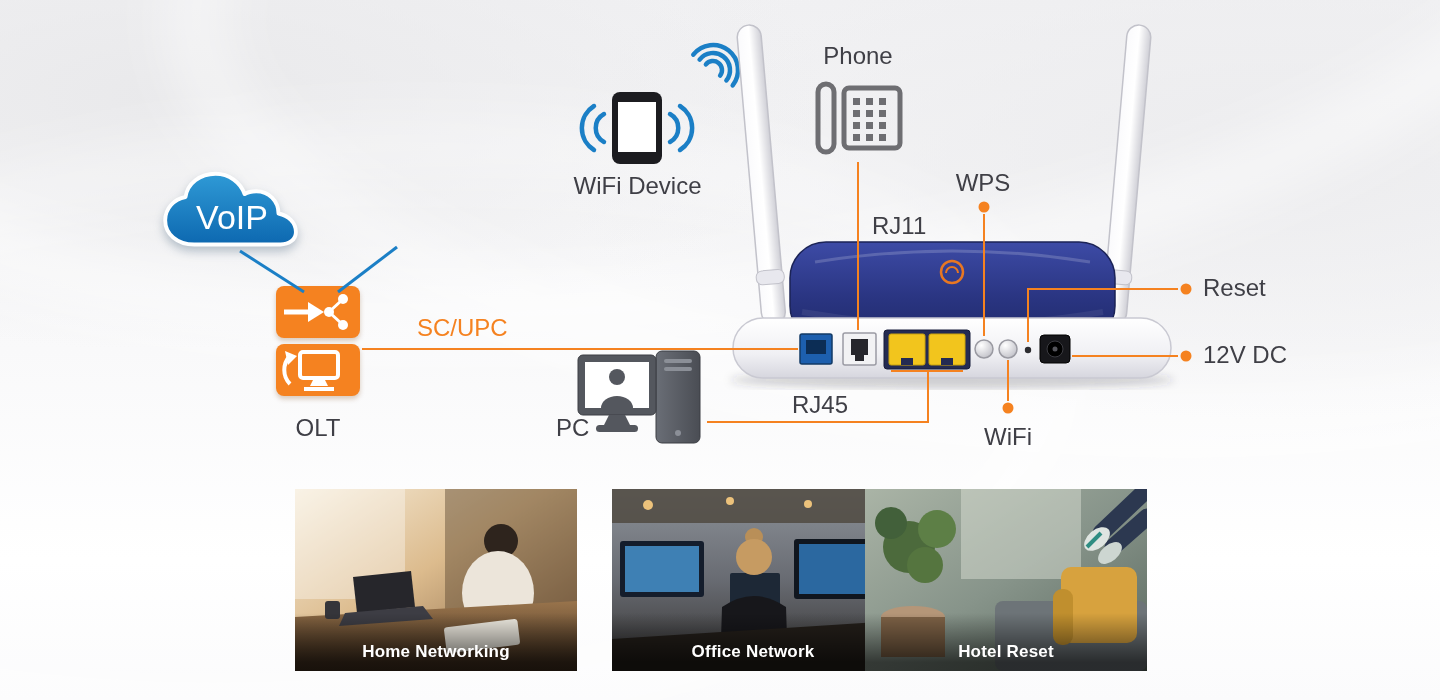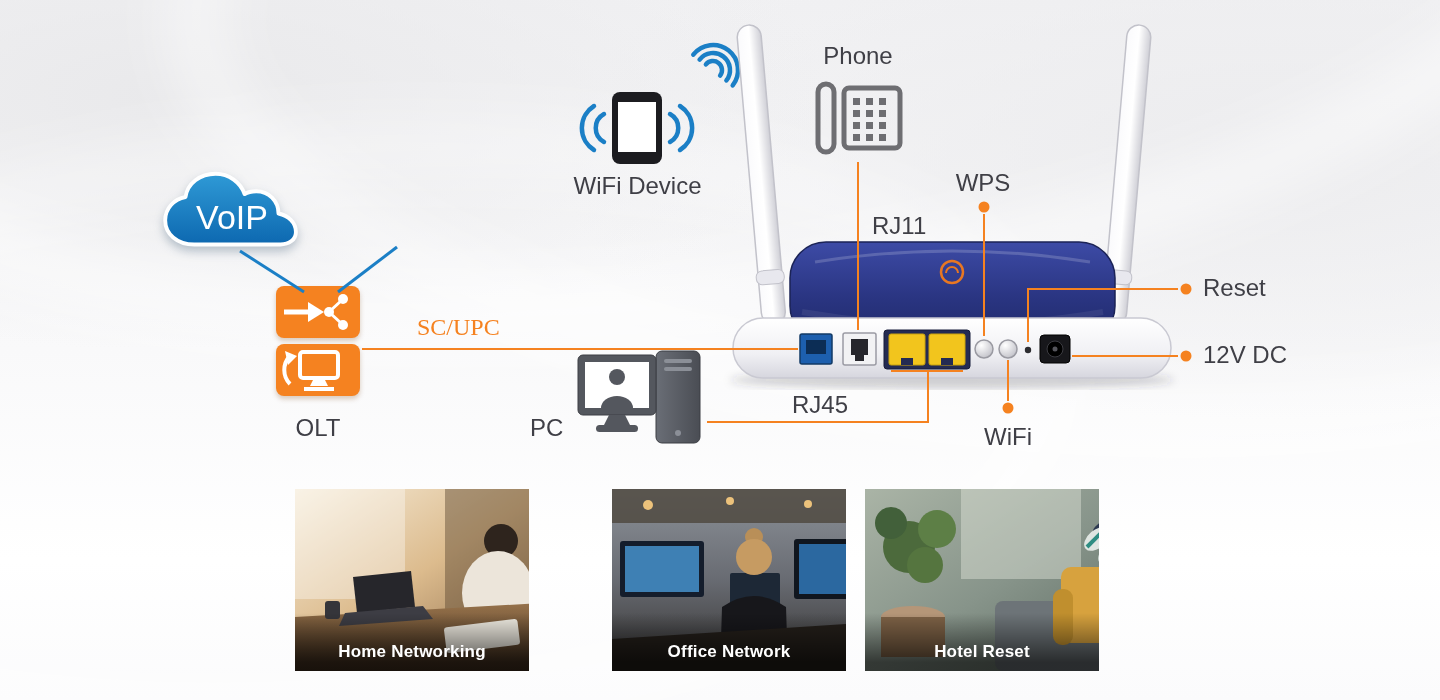--- a/index.html
+++ b/index.html
@@ -28,23 +28,23 @@
   .lbl.center{text-align:center;}
   .lbl.orange{color:var(--accent);}
   .lbl-phone{left:808px;top:42px;width:100px;}
   .lbl-wifidev{left:550px;top:172px;width:175px;}
   .lbl-rj11{left:872px;top:212px;}
   .lbl-wps{left:952px;top:169px;width:62px;}
   .lbl-reset{left:1203px;top:274px;}
   .lbl-dc{left:1203px;top:341px;}
   .lbl-wifi{left:978px;top:423px;width:60px;}
   .lbl-rj45{left:792px;top:391px;}
-  .lbl-pc{left:530px;top:414px;}
+  .lbl-pc{left:556px;top:414px;}
   .lbl-olt{left:286px;top:414px;width:64px;}
-  .lbl-scupc{left:417px;top:314px;font-family:Liberation Serif, serif;}
+  .lbl-scupc{left:417px;top:314px;}
 
   
   .cloud{position:absolute;z-index:10;}
   .cloud svg{display:block;filter:drop-shadow(0 5px 5px rgba(25,60,95,.28));}
   .cloud span{position:absolute;left:50%;top:50%;transform:translate(-50%,-38%);color:#ffffff;font-size:34px;}
   .cloud-voip{left:158px;top:167px;width:148px;height:92px;}
   .cloud-internet{left:330px;top:171px;width:150px;height:92px;}
 
   
   .olt{position:absolute;left:276px;top:286px;width:84px;z-index:10;display:flex;flex-direction:column;gap:6px;}
@@ -53,21 +53,21 @@
   
   .wifidev{position:absolute;left:568px;top:40px;z-index:10;}
   .phone{position:absolute;left:813px;top:78px;z-index:10;}
   .pc{position:absolute;left:572px;top:345px;z-index:15;}
   .router{position:absolute;left:720px;top:20px;z-index:12;}
 
   
   .wires{position:absolute;left:0;top:0;z-index:20;pointer-events:none;}
 
   
-  .card{position:absolute;top:489px;width:234px;height:182px;overflow:hidden;z-index:10;background:#777;}
+  .card{position:absolute;top:489px;width:282px;height:182px;overflow:hidden;z-index:10;background:#777;}
   .card svg{display:block;width:282px;height:182px;}
   .card .caption{
     position:absolute;left:0;right:0;bottom:0;height:58px;
     background:linear-gradient(180deg,rgba(0,0,0,0) 0%,rgba(0,0,0,0.62) 85%);
     display:flex;align-items:flex-end;justify-content:center;
     padding-bottom:9px;color:#fff;font-size:17px;font-weight:600;letter-spacing:.2px;
   }
   .card.c1{left:295px;} .card.c2{left:580px;margin-left:32px;} .card.c3{left:865px;}
 </style>
 </head>

